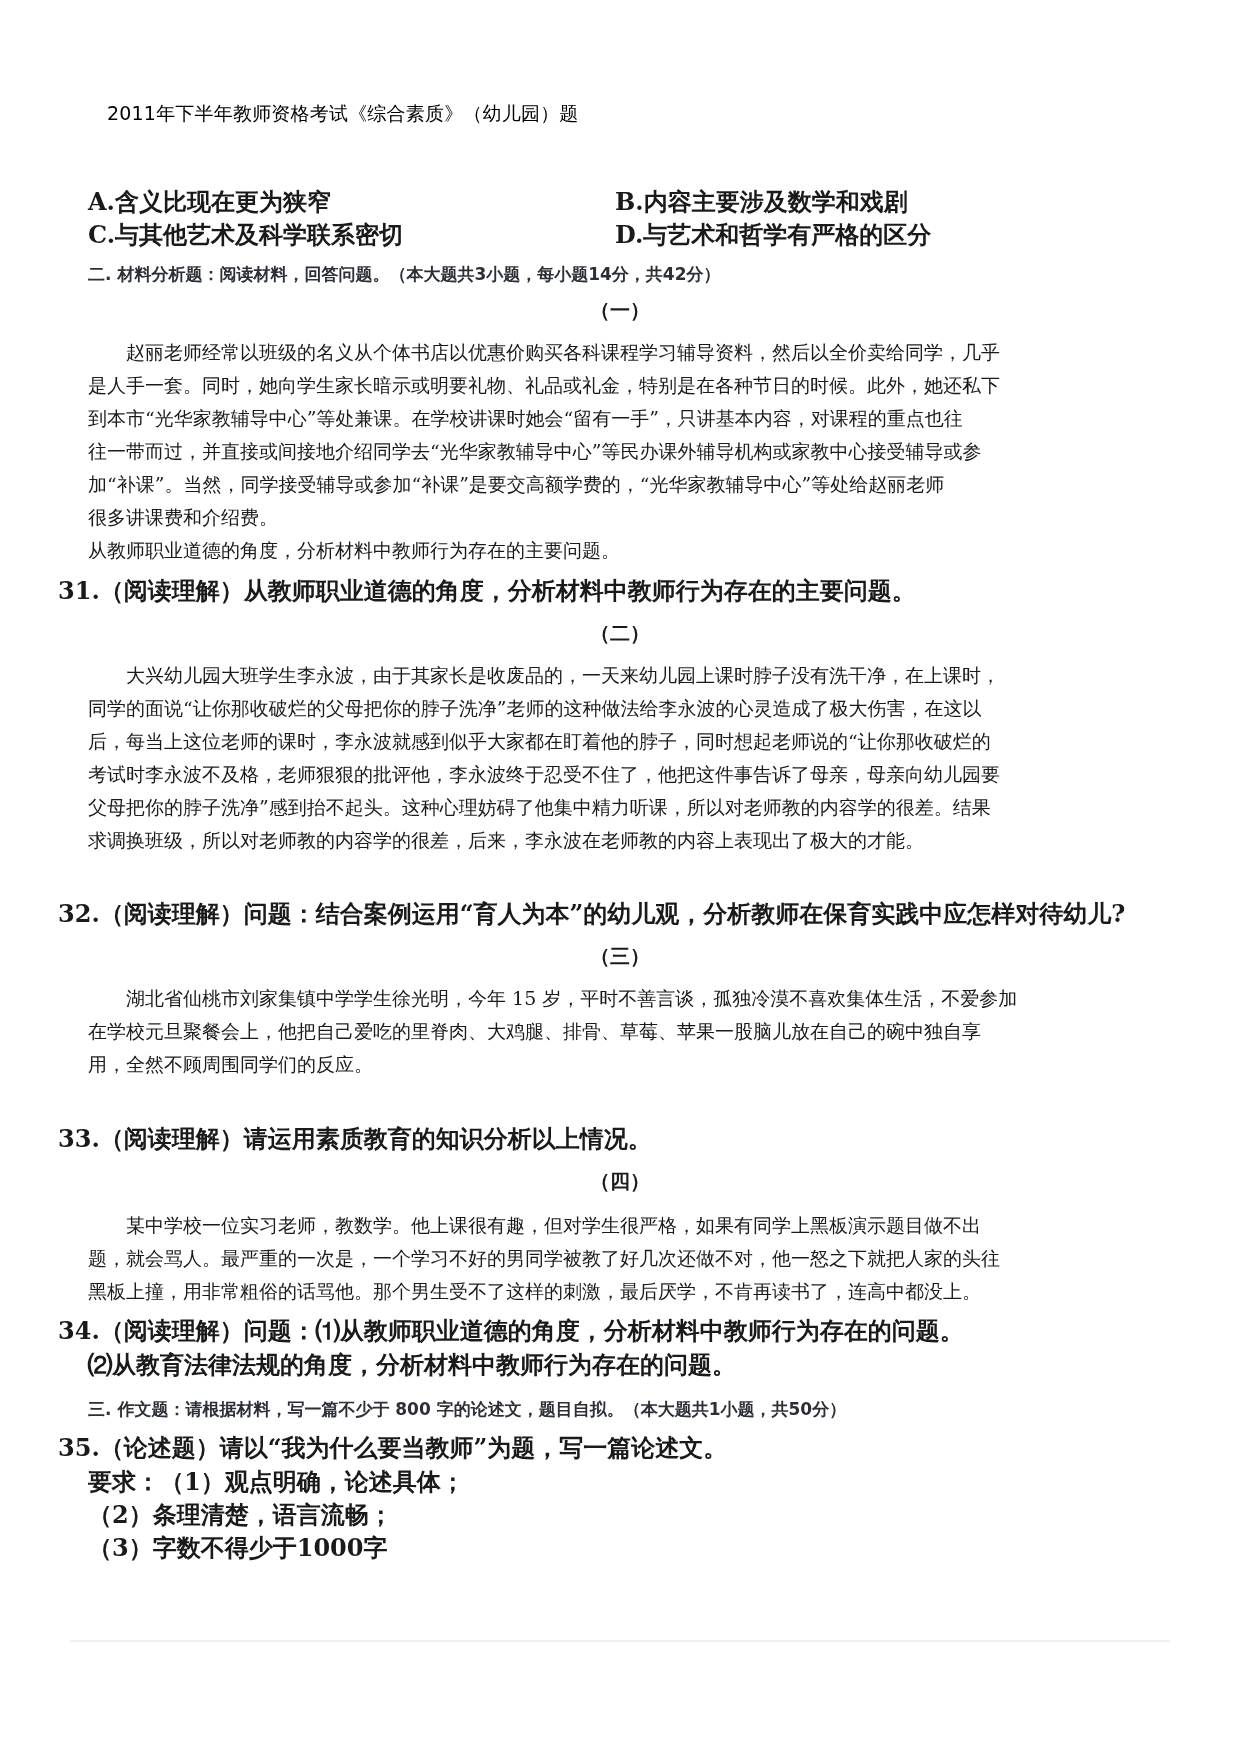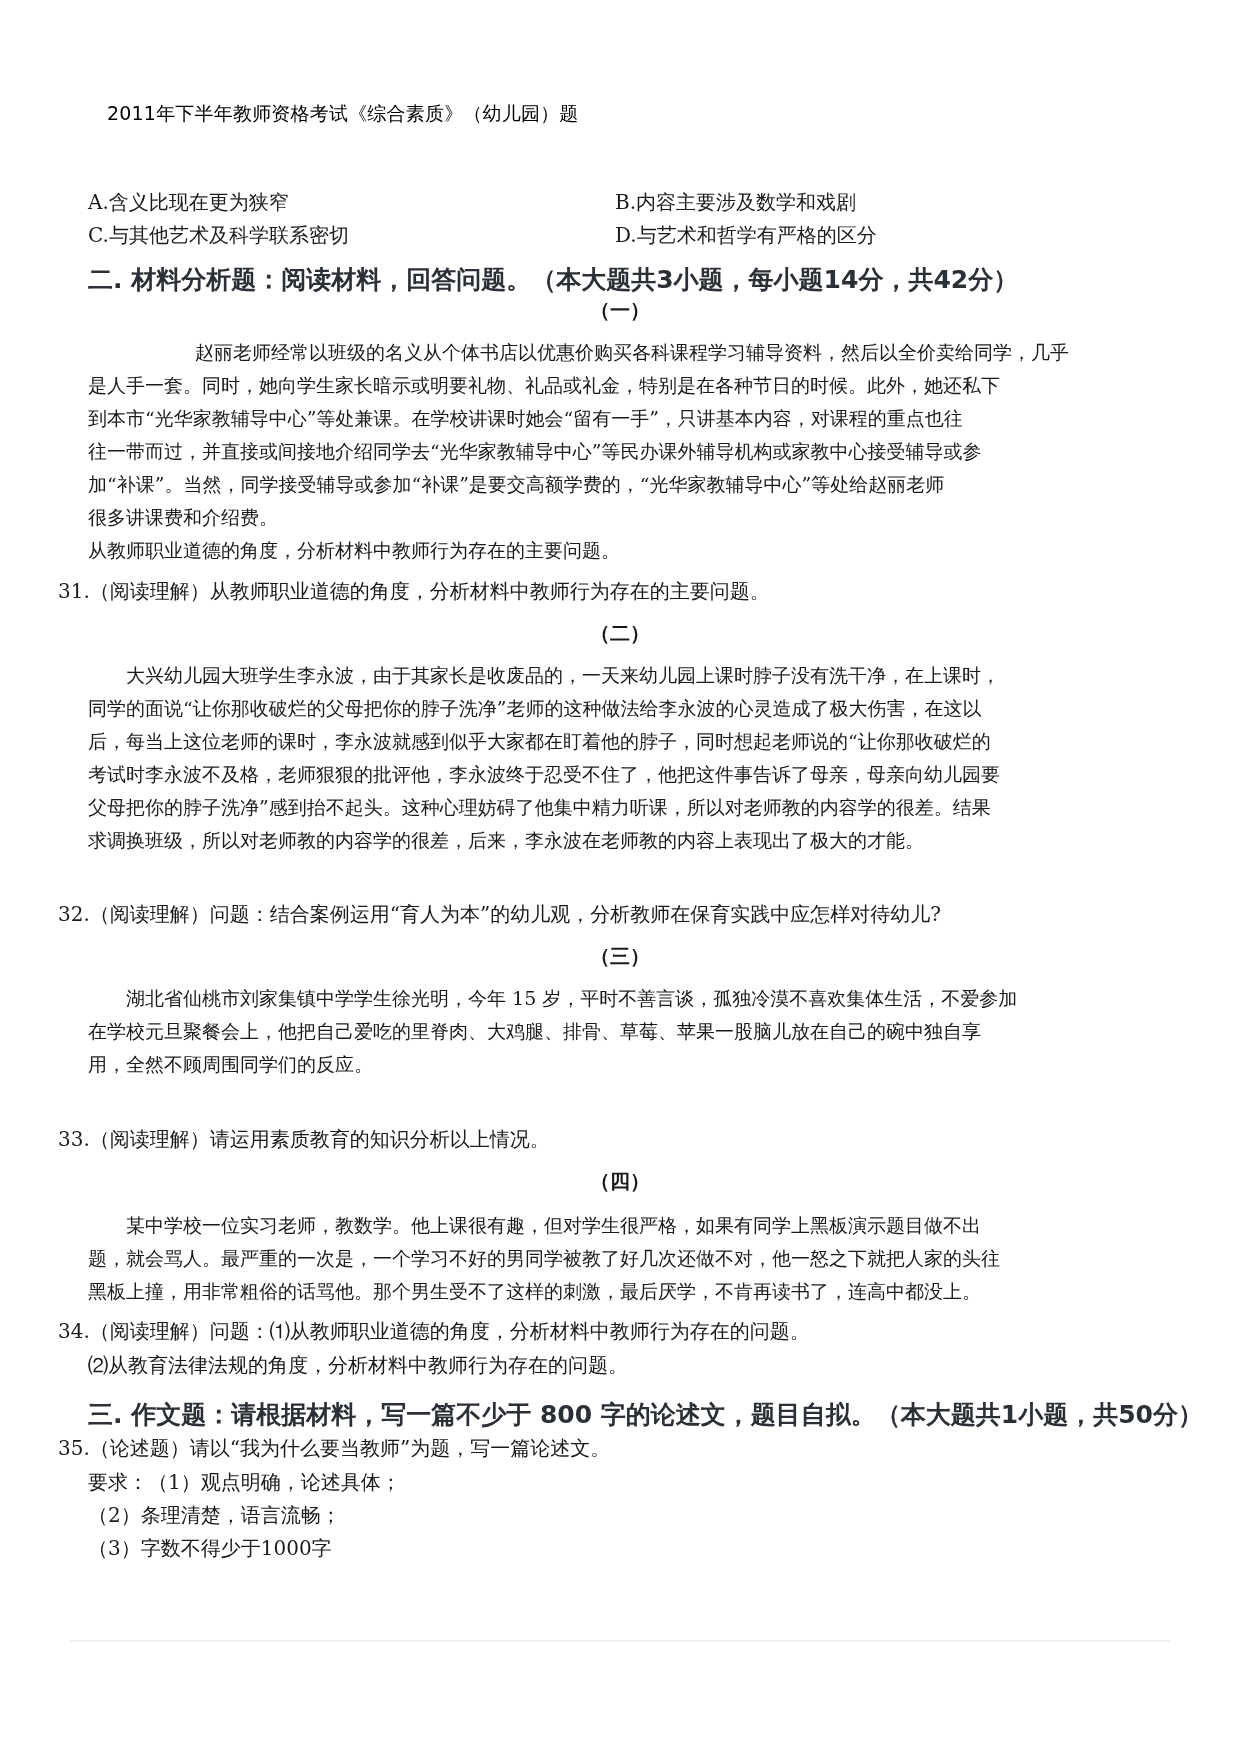--- a/index.html
+++ b/index.html
@@ -6,25 +6,25 @@
   body {
     width: 1240px; height: 1754px; position: relative; overflow: hidden;
     font-family: "DejaVu Serif", "Liberation Serif", serif;
     color: #1a1a1a;
   }
   .header-title {
     position: absolute; left: 107px; top: 101px;
     font-family: "DejaVu Sans", "Liberation Sans", sans-serif;
     font-size: 19px; color: #000000; letter-spacing: 0.2px;
   }
-  .line { position: absolute; font-size: 20px; line-height: 24px; white-space: nowrap; }
+  .line { position: absolute; font-size: 24px; line-height: 24px; white-space: nowrap; font-weight: bold; }
   .bold-heading {
     position: absolute; left: 88px;
     font-family: "DejaVu Sans", "Liberation Sans", sans-serif;
-    font-weight: bold; font-size: 25px; color: #2b2f36; white-space: nowrap;
+    font-weight: bold; font-size: 17px; color: #2b2f36; white-space: nowrap;
   }
   .section-mark {
     position: absolute; left: 0; width: 1240px; text-align: center;
     font-family: "DejaVu Sans", "Liberation Sans", sans-serif;
     font-weight: bold; font-size: 20px; color: #1a1a1a;
   }
   .para { position: absolute; left: 88px; width: 1050px; font-size: 19px; line-height: 33px; }
   .para .pline { display: block; white-space: nowrap; }
   .footer-rule {
     position: absolute; left: 70px; top: 1640px; width: 1100px; height: 2px; background: #eef0f3;
@@ -39,21 +39,21 @@
 
   <div class="line" style="left:88px; top:190px;">A.含义比现在更为狭窄</div>
   <div class="line" style="left:615px; top:190px;">B.内容主要涉及数学和戏剧</div>
   <div class="line" style="left:88px; top:223px;">C.与其他艺术及科学联系密切</div>
   <div class="line" style="left:615px; top:223px;">D.与艺术和哲学有严格的区分</div>
 
   <div class="bold-heading" style="top:263px;">二. 材料分析题：阅读材料，回答问题。（本大题共3小题，每小题14分，共42分）</div>
 
   <div class="section-mark" style="top:297px;">（一）</div>
   <div class="para" style="top:336px;">
-    <span class="pline" style="padding-left:38px;text-align:center;">赵丽老师经常以班级的名义从个体书店以优惠价购买各科课程学习辅导资料，然后以全价卖给同学，几乎</span>
+    <span class="pline" style="padding-left:38px;">赵丽老师经常以班级的名义从个体书店以优惠价购买各科课程学习辅导资料，然后以全价卖给同学，几乎</span>
     <span class="pline">是人手一套。同时，她向学生家长暗示或明要礼物、礼品或礼金，特别是在各种节日的时候。此外，她还私下</span>
     <span class="pline">到本市“光华家教辅导中心”等处兼课。在学校讲课时她会“留有一手”，只讲基本内容，对课程的重点也往</span>
     <span class="pline">往一带而过，并直接或间接地介绍同学去“光华家教辅导中心”等民办课外辅导机构或家教中心接受辅导或参</span>
     <span class="pline">加“补课”。当然，同学接受辅导或参加“补课”是要交高额学费的，“光华家教辅导中心”等处给赵丽老师</span>
     <span class="pline">很多讲课费和介绍费。</span>
     <span class="pline">从教师职业道德的角度，分析材料中教师行为存在的主要问题。</span>
   </div>
   <div class="line" style="left:58px; top:579px;">31.（阅读理解）从教师职业道德的角度，分析材料中教师行为存在的主要问题。</div>
 
   <div class="section-mark" style="top:620px;">（二）</div>

